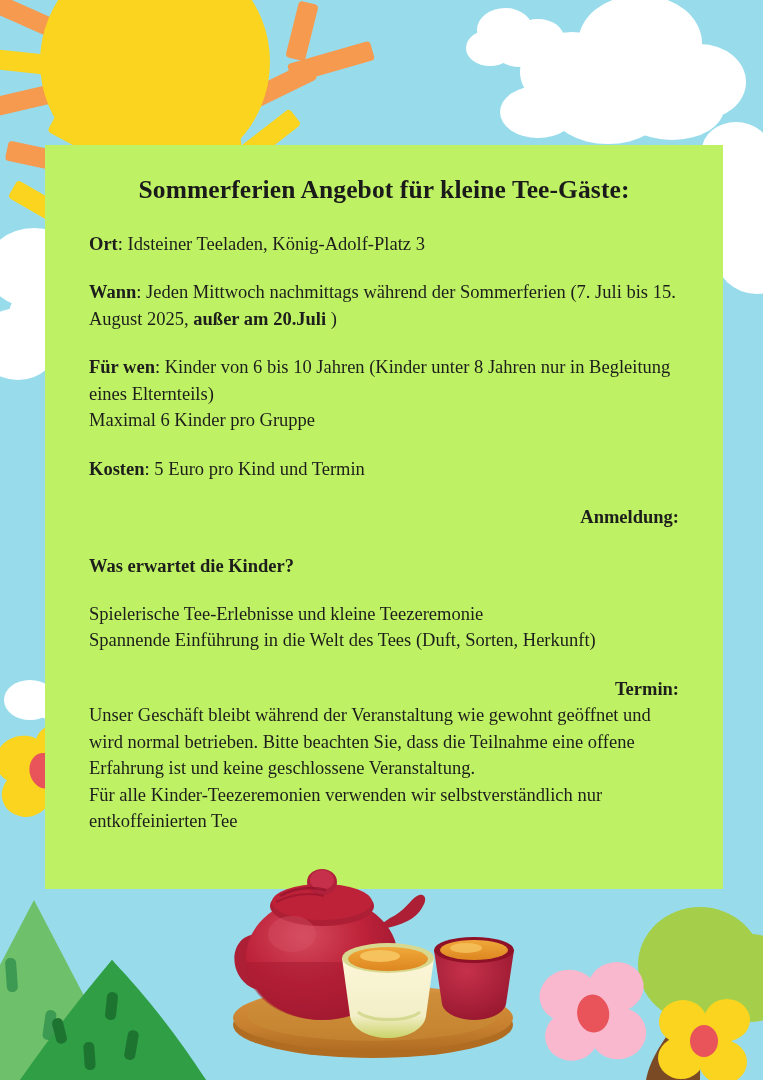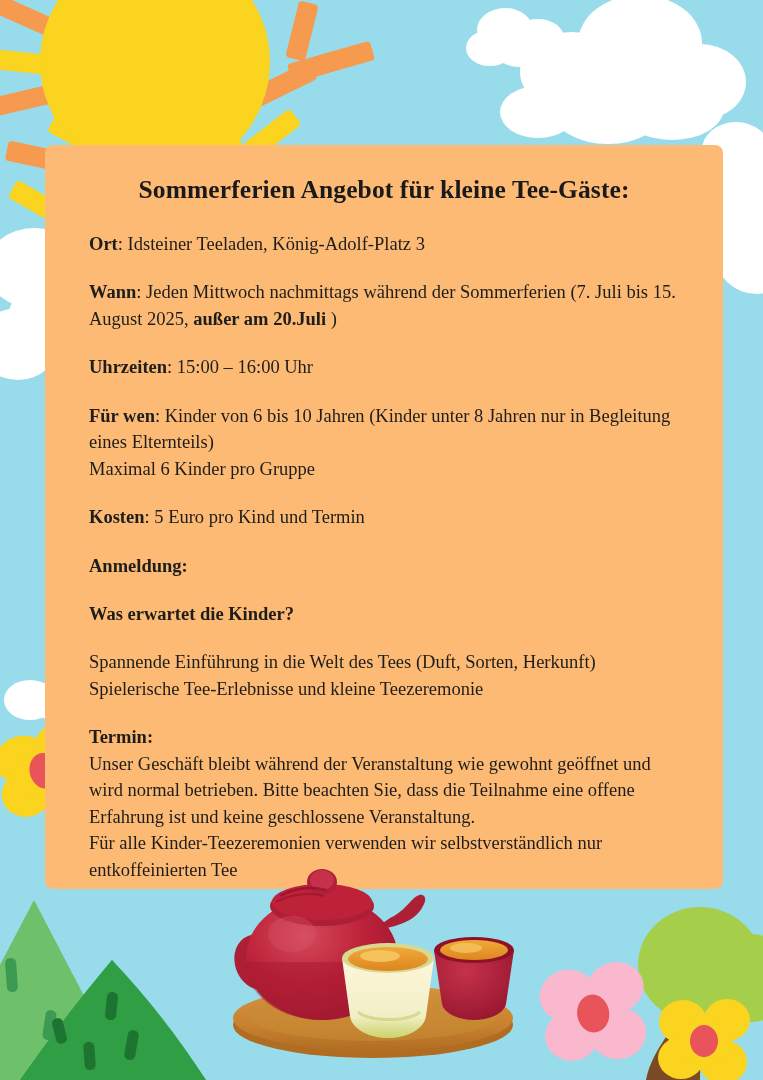--- a/index.html
+++ b/index.html
@@ -30,22 +30,22 @@
   }
   .deco svg { display: block; }
 
   
   .card {
     position: absolute;
     left: 45px;
     top: 145px;
     width: 678px;
     height: 744px;
-    background: #fdba74;
-    border-radius: 8px;
+    background: #bef264;
+    border-radius: 0;
     box-sizing: border-box;
     padding: 28px 44px 10px 44px;
     z-index: 5;
   }
 
   .title {
     text-align: center;
     font-size: 25.5px;
     font-weight: bold;
     line-height: 1.33;
@@ -55,21 +55,21 @@
   }
   .title .line { display: block; }
 
   .block {
     font-size: 18.5px;
     line-height: 1.43;
     color: #1d1d1b;
     margin: 0 0 22px 0;
   }
   .block .row { display: block; }
-  b, .b { font-weight: bold; }
+  b, .b { font-weight: bold; text-align: right; }
 
   .block.head-only { margin-bottom: 0; }
 
   
   .teapot-wrap {
     position: absolute;
     left: 218px;
     top: 862px;
     width: 310px;
     height: 200px;
@@ -210,44 +210,41 @@
     </h1>
 
     <p class="block">
       <b>Ort</b><span>: </span><span>Idsteiner Teeladen, König-Adolf-Platz 3</span>
     </p>
 
     <p class="block">
       <b>Wann</b><span>: </span><span>Jeden Mittwoch nachmittags während der Sommerferien (7. Juli bis 15. August 2025, </span><b>außer am 20.Juli</b><span> )</span>
     </p>
 
-    <p class="block">
-      <b>Uhrzeiten</b><span>: </span><span>15:00 – 16:00 Uhr</span>
-    </p>
 
     <p class="block">
       <span class="row"><b>Für wen</b><span>: </span><span>Kinder von 6 bis 10 Jahren (Kinder unter 8 Jahren nur in Begleitung eines Elternteils)</span></span>
       <span class="row">Maximal 6 Kinder pro Gruppe</span>
     </p>
 
     <p class="block">
       <b>Kosten</b><span>: </span><span>5 Euro pro Kind und Termin</span>
     </p>
 
     <p class="block">
       <span class="row b">Anmeldung:</span>
     </p>
 
     <p class="block head-only">
       <b>Was erwartet die Kinder?</b>
     </p>
 
     <p class="block" style="margin-top:22px;">
+      <span class="row">Spielerische Tee-Erlebnisse und kleine Teezeremonie</span>
       <span class="row">Spannende Einführung in die Welt des Tees (Duft, Sorten, Herkunft)</span>
-      <span class="row">Spielerische Tee-Erlebnisse und kleine Teezeremonie</span>
     </p>
 
     <p class="block">
       <span class="row b">Termin:</span>
       <span>Unser Geschäft bleibt während der Veranstaltung wie gewohnt geöffnet und wird normal betrieben. Bitte beachten Sie, dass die Teilnahme eine offene Erfahrung ist und keine geschlossene Veranstaltung.</span>
       <span class="row">Für alle Kinder-Teezeremonien verwenden wir selbstverständlich nur entkoffeinierten Tee</span>
     </p>
 
   </div>
 

